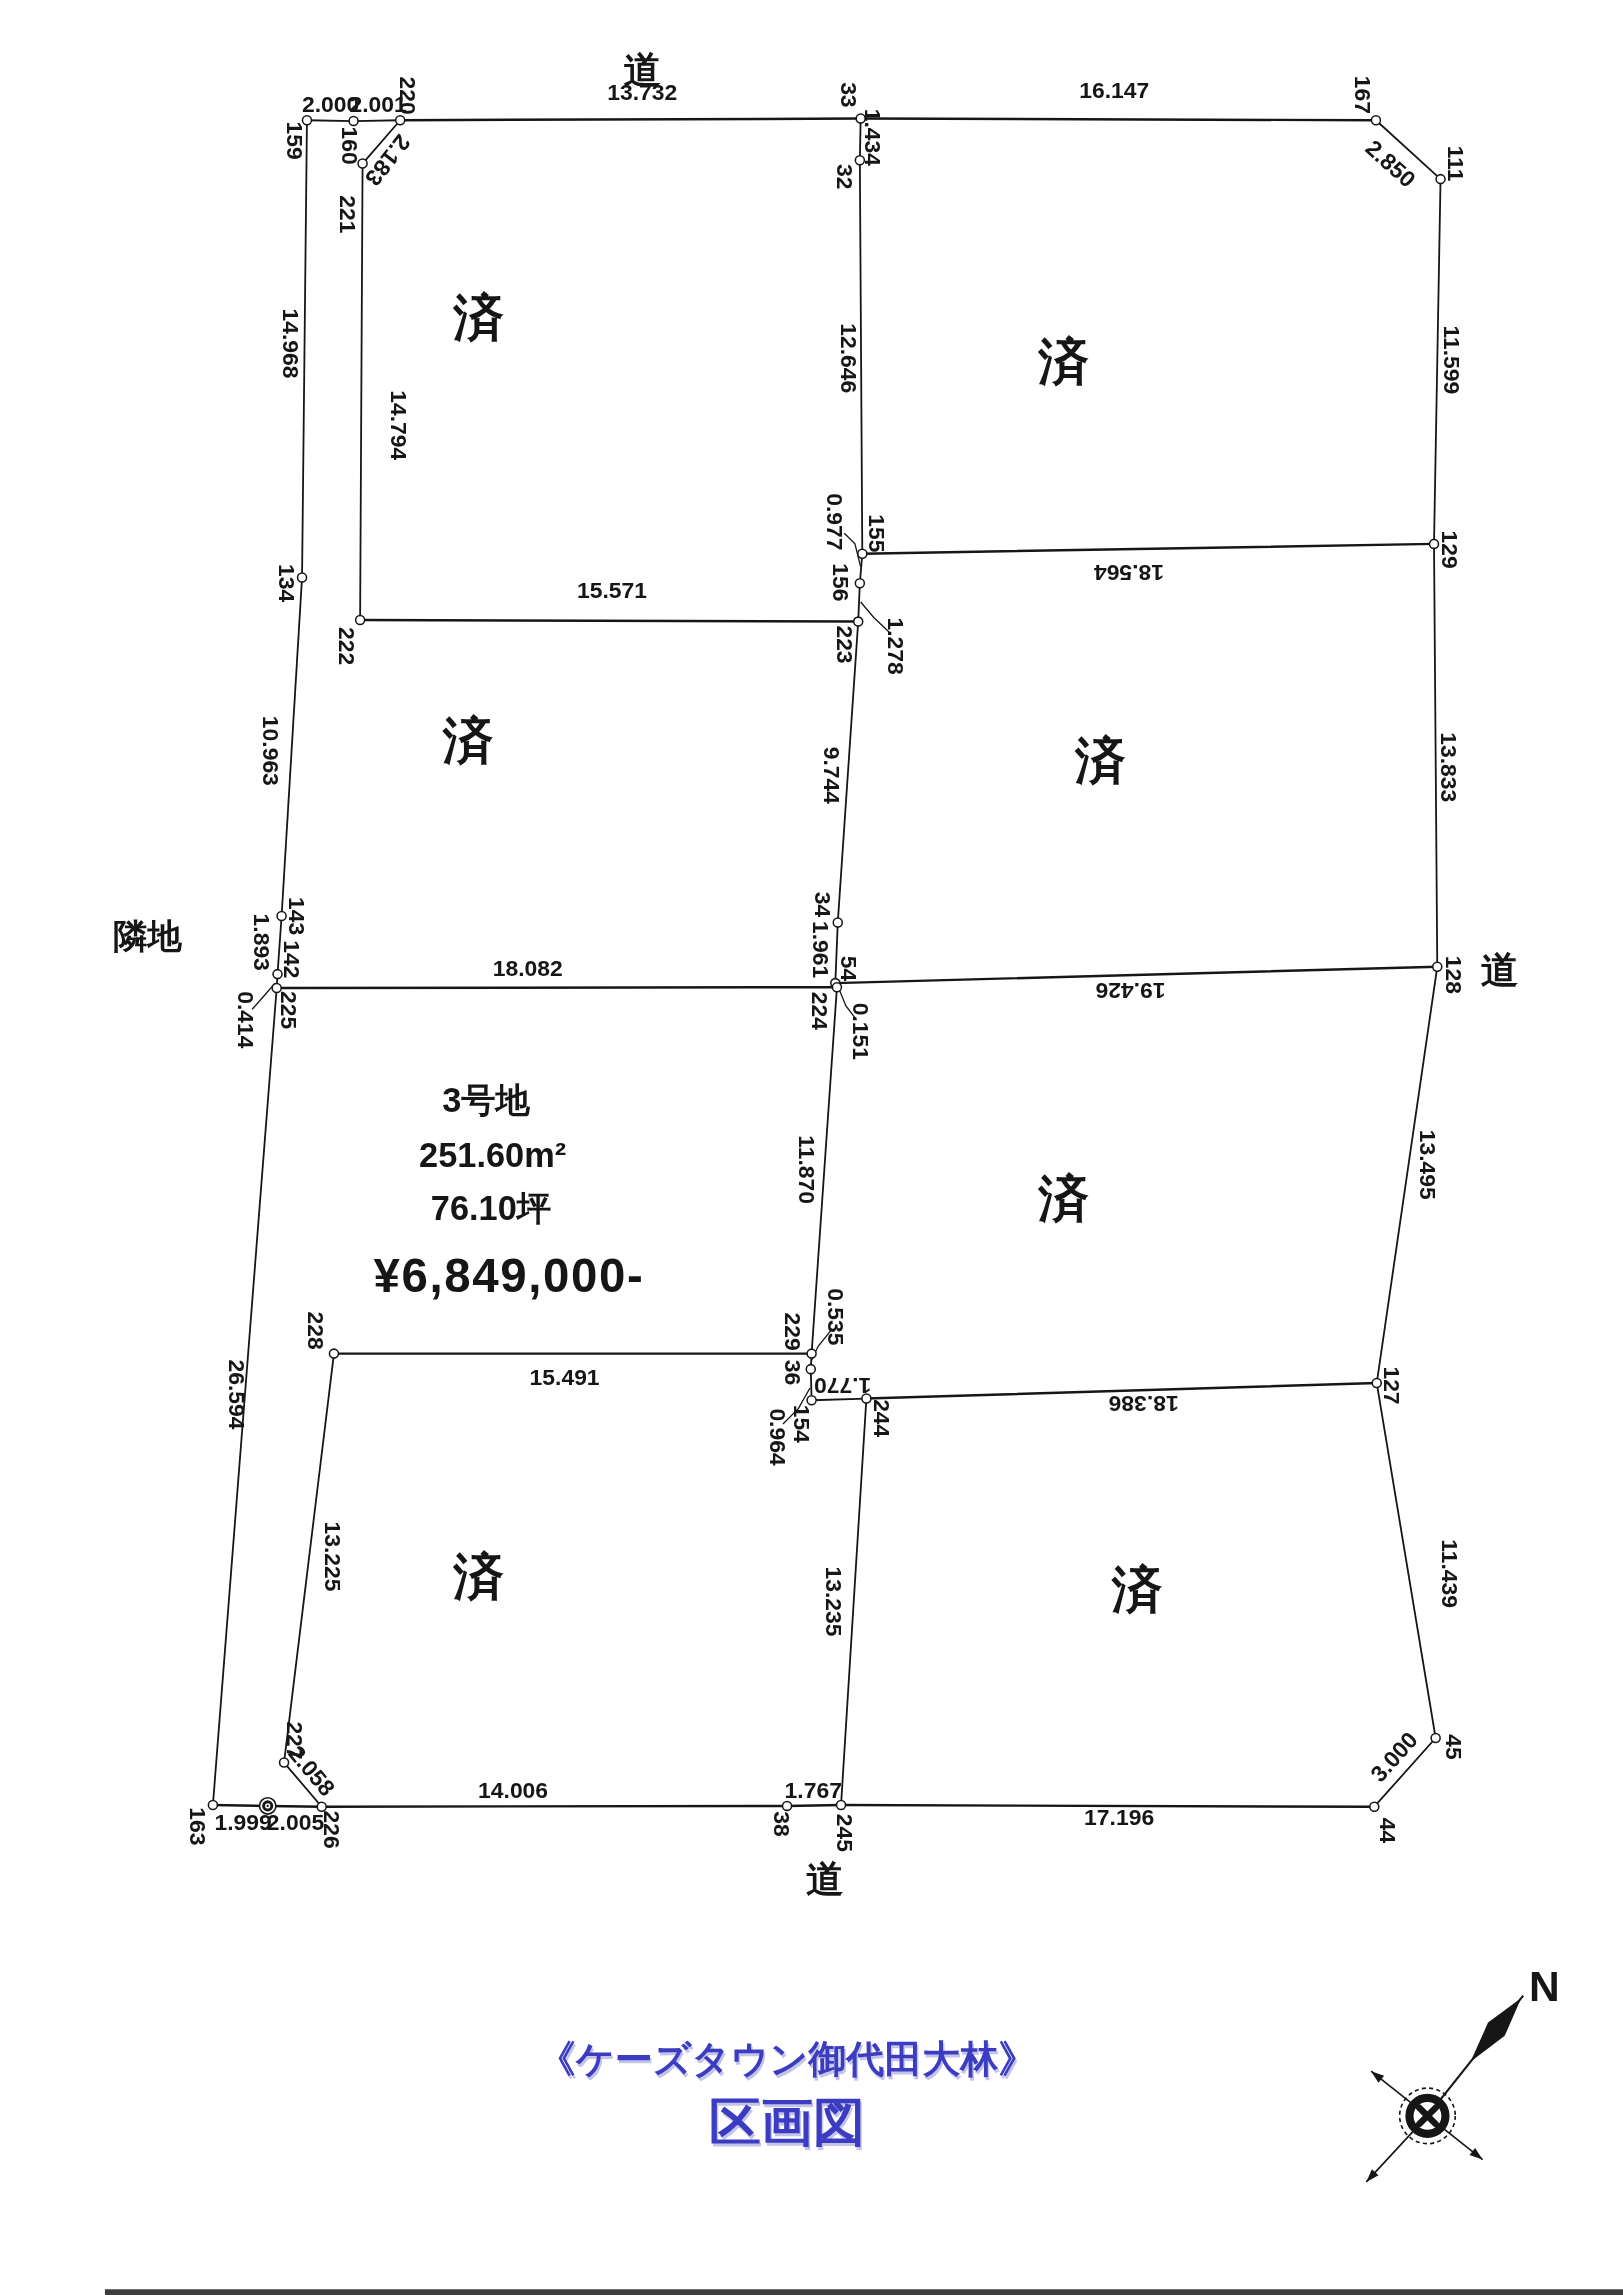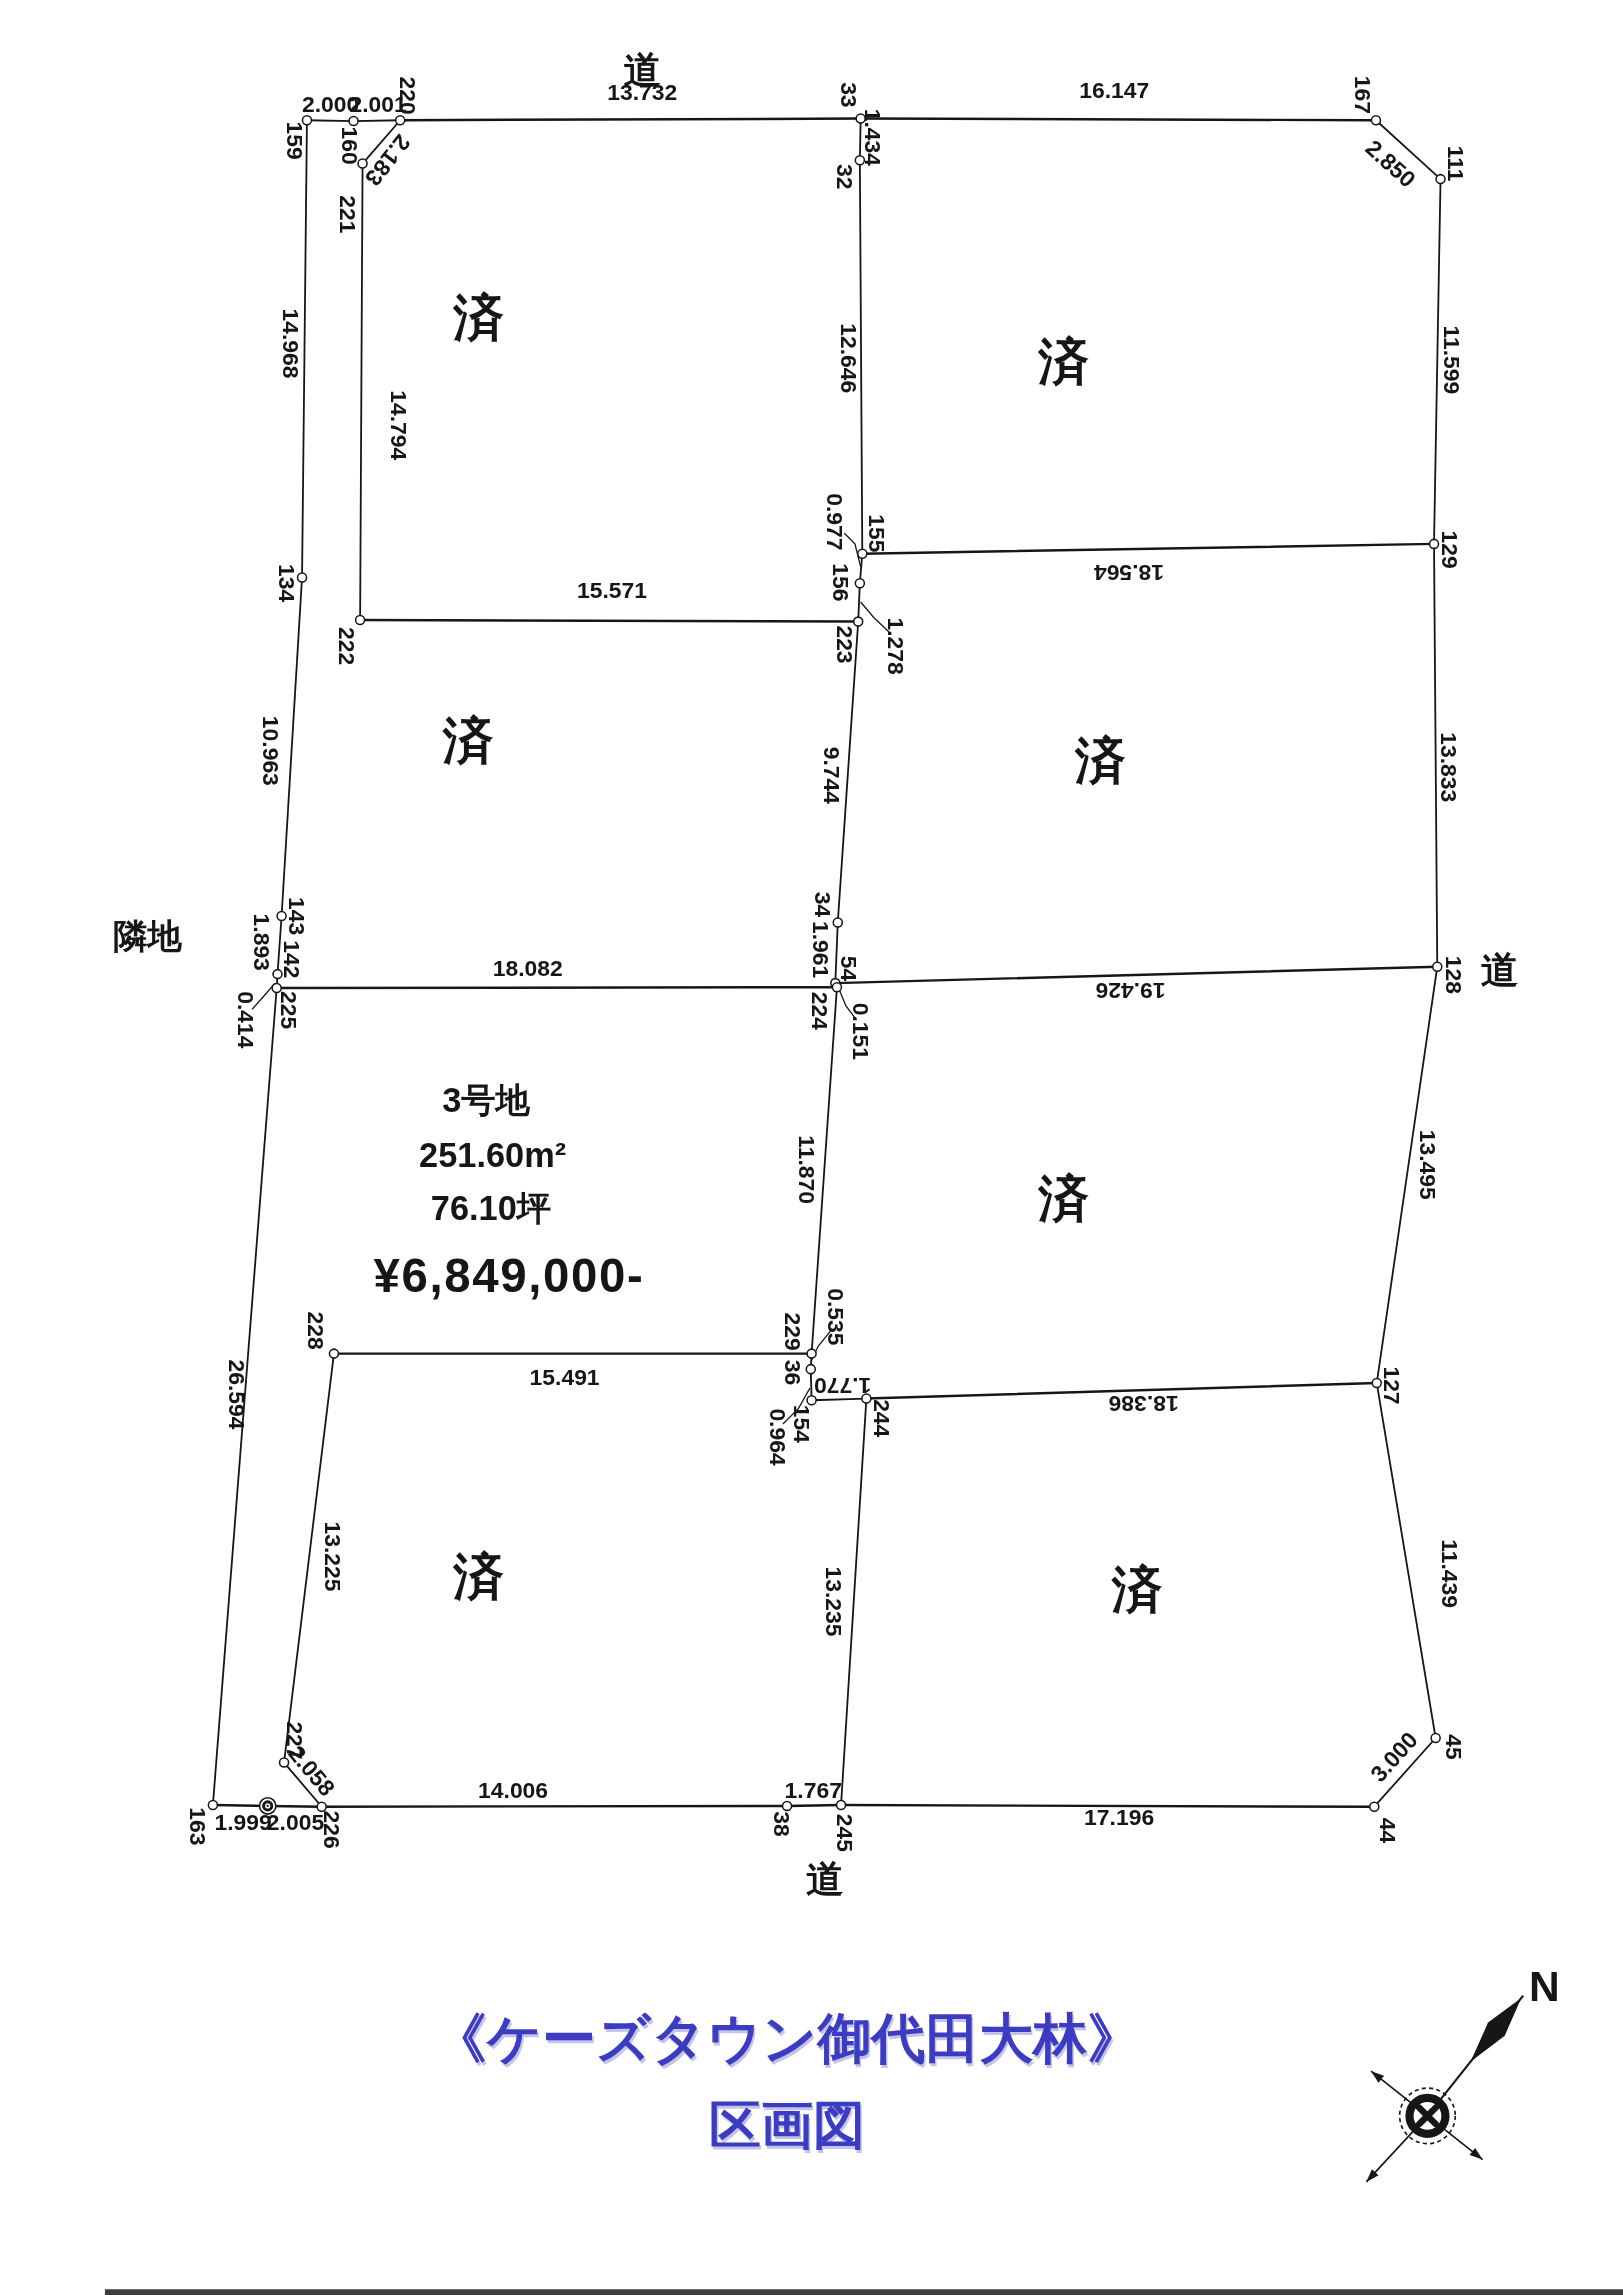--- a/index.html
+++ b/index.html
@@ -9,22 +9,22 @@
   text{font-family:"Liberation Sans","DejaVu Sans",sans-serif;fill:#161616;}
   .dim{font-weight:700;}
   .pt{font-weight:700;}
   .road{font-weight:700;}
   .status{font-weight:700;}
   .plotinfo{font-weight:700;}
   .price{font-weight:700;letter-spacing:2px;}
   .title-block{position:absolute;top:2011px;left:787px;transform:translateX(-50%);
         text-align:center;color:#3c3cc2;font-weight:700;white-space:nowrap;
         text-shadow:1.6px 2.5px 0 rgba(125,125,205,0.45);}
-  .title-line1{font-size:54px;line-height:1.0;}
-  .title-line2{font-size:52px;line-height:1.0;margin-top:34px;}
+  .title-line1{font-size:38px;line-height:1.0;margin-top:29px;}
+  .title-line2{font-size:52px;line-height:1.0;margin-top:18px;}
 </style>
 </head>
 <body>
 
 <div class="page">
   <svg id="map-svg" width="1624" height="2295" viewBox="0 0 1985 2806" xmlns="http://www.w3.org/2000/svg">
       <line x1="375" y1="147" x2="432" y2="148" stroke="#161616" stroke-width="2.2" stroke-linecap="round"></line>
       <line x1="432" y1="148" x2="489" y2="147" stroke="#161616" stroke-width="2.2" stroke-linecap="round"></line>
       <line x1="489" y1="147" x2="1052" y2="145" stroke="#161616" stroke-width="3" stroke-linecap="round"></line>
       <line x1="1052" y1="145" x2="1682" y2="147" stroke="#161616" stroke-width="3" stroke-linecap="round"></line>

